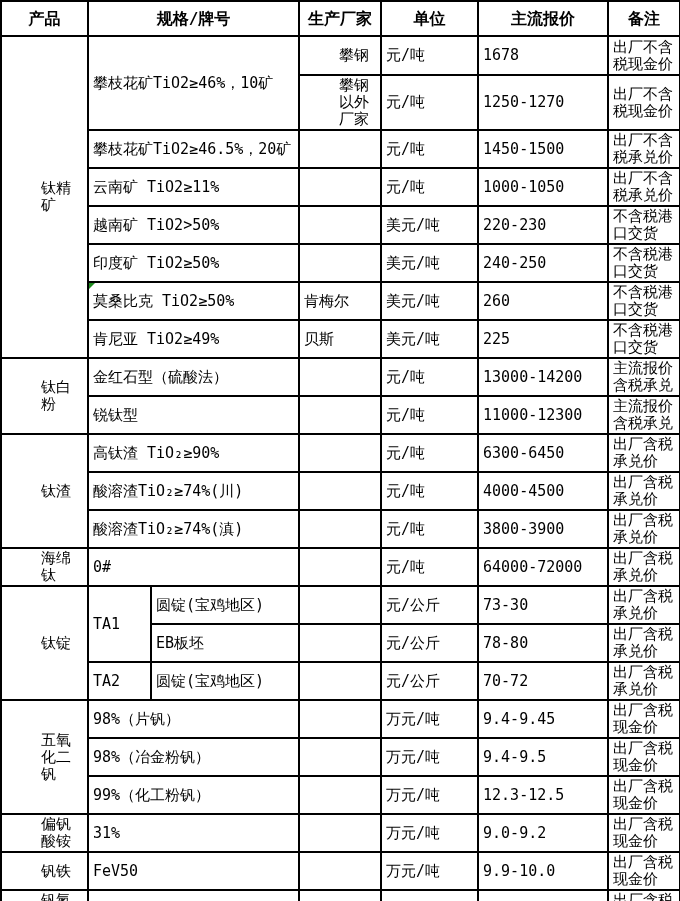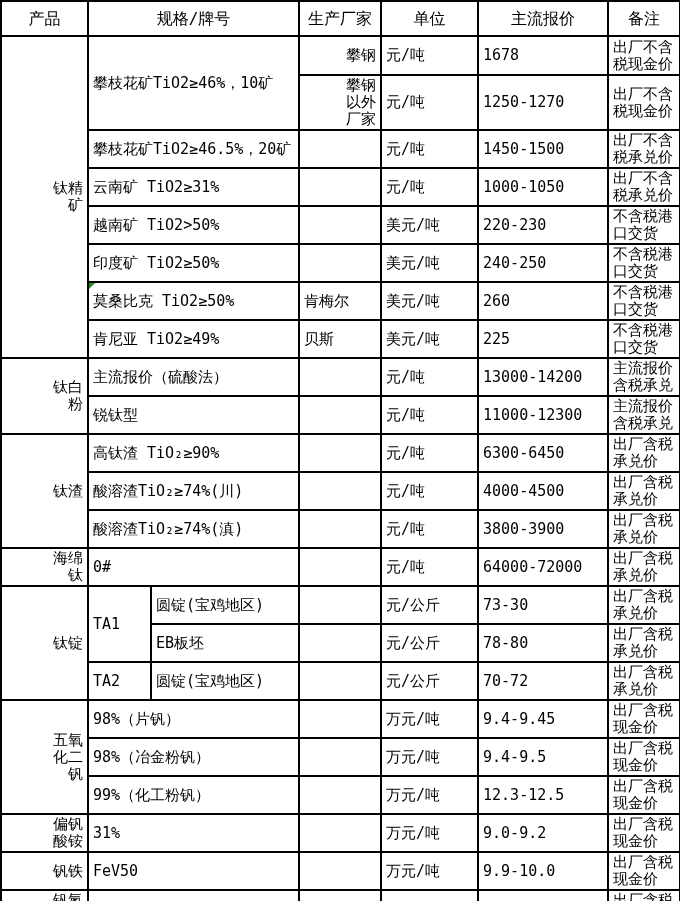--- a/index.html
+++ b/index.html
@@ -38,26 +38,26 @@
     vertical-align: middle;
     overflow: hidden;
     word-break: break-all;
     position: relative;
     background: #ffffff;
   }
   thead tr { height: 35px; }
   tbody tr { height: 36px; }
   tbody tr:first-child { height: 39px; }
   th {
-    font-weight: normal;
+    font-weight: bold;
     text-align: center;
     font-size: 16px;
   }
   td { text-align: left; font-weight: normal; }
-  td.al-center { text-align: right; padding-left: 39px; }
+  td.al-center { text-align: left; padding-left: 39px; }
   .corner-marker {
     position: absolute;
     top: 0;
     left: 0;
     width: 0;
     height: 0;
     border-top: 6px solid #1e8a1e;
     border-right: 6px solid transparent;
   }
 </style>
@@ -101,21 +101,21 @@
           <td>出厂不含税现金价</td>
         </tr>
         <tr>
           <td colspan="2">攀枝花矿TiO2≥46.5%，20矿</td>
           <td></td>
           <td>元/吨</td>
           <td>1450-1500</td>
           <td>出厂不含税承兑价</td>
         </tr>
         <tr>
-          <td colspan="2">云南矿 TiO2≥31%</td>
+          <td colspan="2">云南矿 TiO2≥11%</td>
           <td></td>
           <td>元/吨</td>
           <td>1000-1050</td>
           <td>出厂不含税承兑价</td>
         </tr>
         <tr>
           <td colspan="2">越南矿 TiO2&gt;50%</td>
           <td></td>
           <td>美元/吨</td>
           <td>220-230</td>
@@ -137,21 +137,21 @@
         </tr>
         <tr>
           <td colspan="2">肯尼亚 TiO2≥49%</td>
           <td>贝斯</td>
           <td>美元/吨</td>
           <td>225</td>
           <td>不含税港口交货</td>
         </tr>
         <tr>
           <td rowspan="2" class="al-center">钛白粉</td>
-          <td colspan="2">主流报价（硫酸法）</td>
+          <td colspan="2">金红石型（硫酸法）</td>
           <td></td>
           <td>元/吨</td>
           <td>13000-14200</td>
           <td>主流报价含税承兑</td>
         </tr>
         <tr>
           <td colspan="2">锐钛型</td>
           <td></td>
           <td>元/吨</td>
           <td>11000-12300</td>

